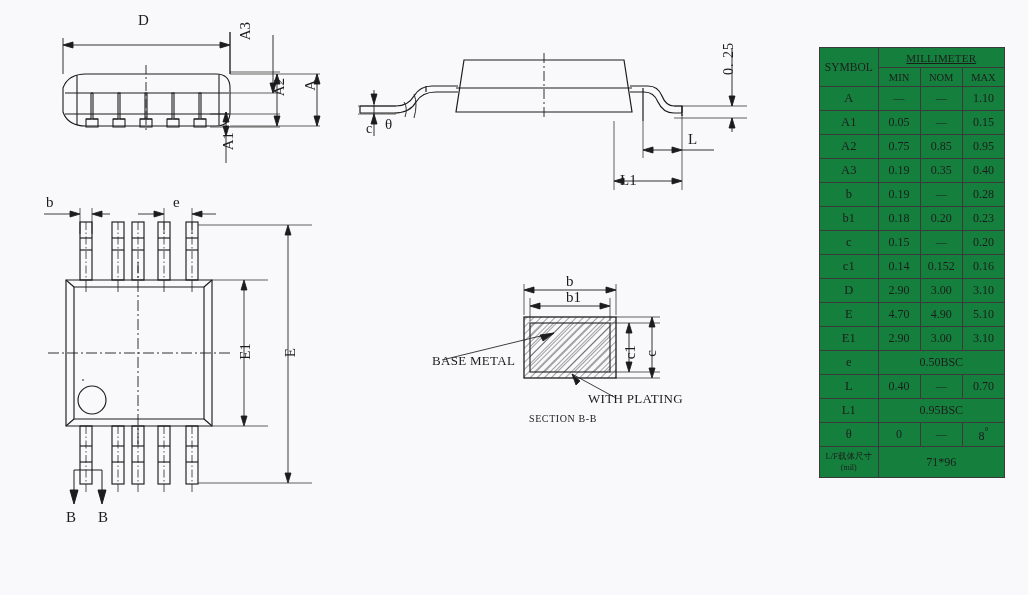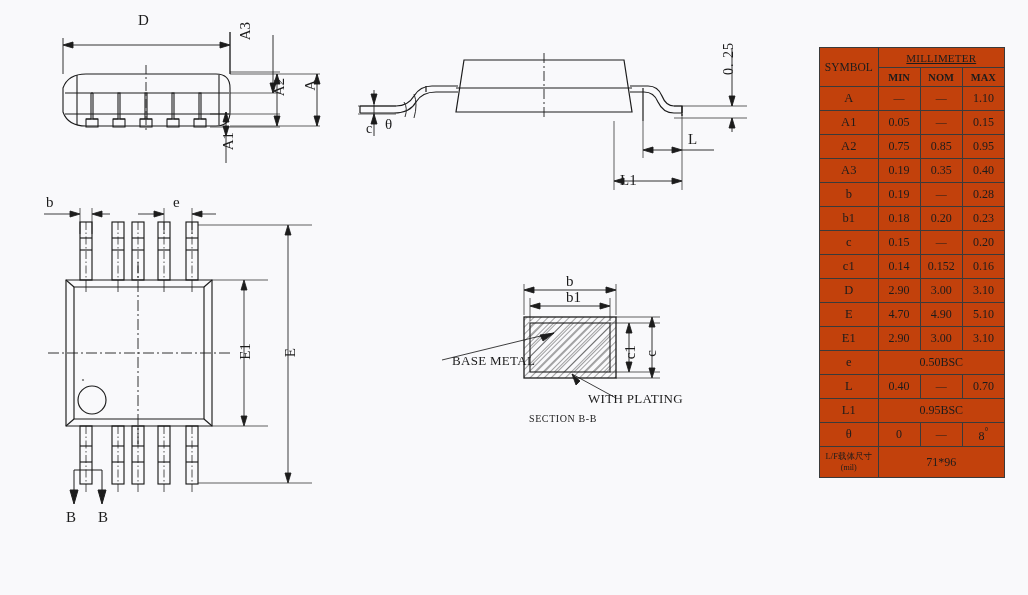--- a/index.html
+++ b/index.html
@@ -38,34 +38,34 @@
   
   #dim-table {
     position: absolute;
     left: 819px;
     top: 47px;
     width: 186px;
     border-collapse: collapse;
     font-family: "Liberation Serif", serif;
     font-size: 11.5px;
     color: #1c1c1c;
-    background: #c2410c;
+    background: #15803d;
   }
   #dim-table td, #dim-table th {
     border: 1px solid #3a3a3a;
     text-align: center;
     vertical-align: middle;
     font-weight: normal;
     padding: 0;
     height: 23px;
   }
   #dim-table .outer { border-width: 1.6px; }
   #dim-table .hdr-sym { width: 58px; }
   #dim-table .hdr-unit { font-size: 11px; letter-spacing: .2px; height: 19px; text-decoration: underline; }
-  #dim-table .sub { height: 18px; font-size: 10.5px; font-weight: bold; }
+  #dim-table .sub { height: 18px; font-size: 10.5px; }
   #dim-table .col-v { width: 42px; }
   #dim-table .sym { font-size: 12.5px; }
   #dim-table .val { font-size: 12px; }
   #dim-table .dash::after { content: "—"; font-size: 11px; }
   #dim-table .lf {
     font-size: 8.5px;
     line-height: 1.25;
     height: 30px;
   }
   #dim-table .lf small { font-size: 8px; margin-top: 8px; }
@@ -413,21 +413,21 @@
 
     <g stroke="#1c1c1c" stroke-width="0.85" fill="#1c1c1c">
       <path d="M 152 106 L 196 130" fill="none"></path>
       <path d="M 152 106 L 160 113 L 156 117 Z"></path>
     </g>
   </svg>
   <span class="lbl dim-letter" style="left:566px; top:274px;">b</span>
   <span class="lbl dim-letter" style="left:566px; top:290px;">b1</span>
   <span class="lbl dim-letter vert" style="left:623px; top:345px;">c1</span>
   <span class="lbl dim-letter vert" style="left:644px; top:350px;">c</span>
-  <span class="lbl note-text" style="left:452px; top:354px;">BASE METAL</span>
+  <span class="lbl note-text" style="left:432px; top:354px;">BASE METAL</span>
   <span class="lbl note-text" style="left:588px; top:392px;">WITH PLATING</span>
   <span class="lbl section-title" style="left:529px; top:414px;">SECTION B-B</span>
 
   <table id="dim-table">
     <thead>
       <tr>
         <th class="hdr-sym outer" rowspan="2">SYMBOL</th>
         <th class="hdr-unit outer" colspan="3">MILLIMETER</th>
       </tr>
       <tr>

